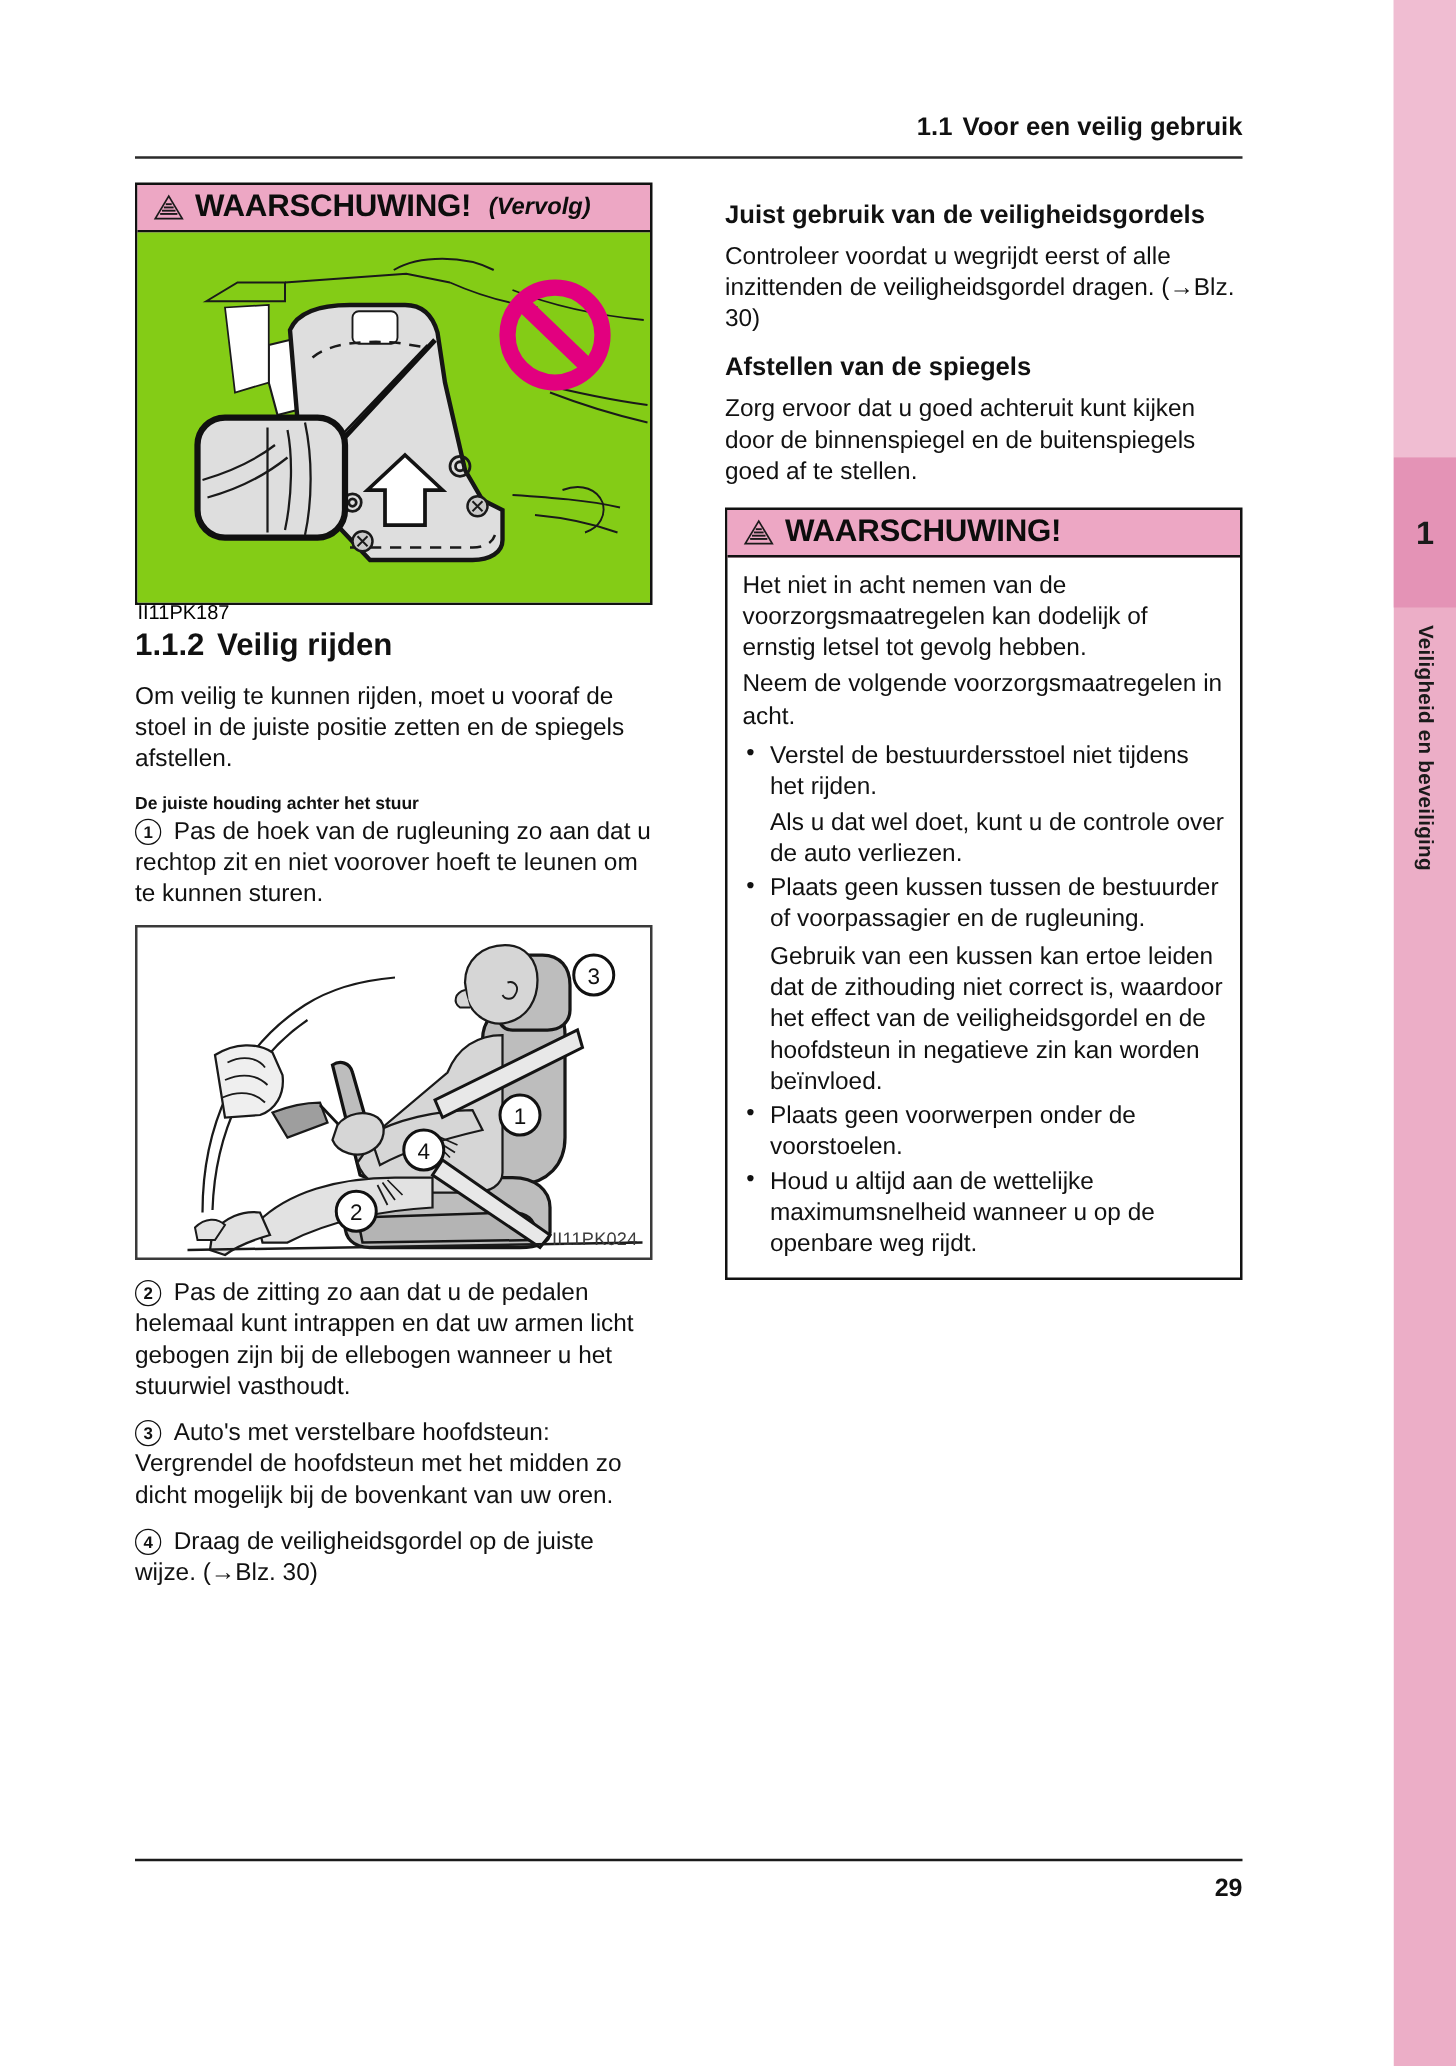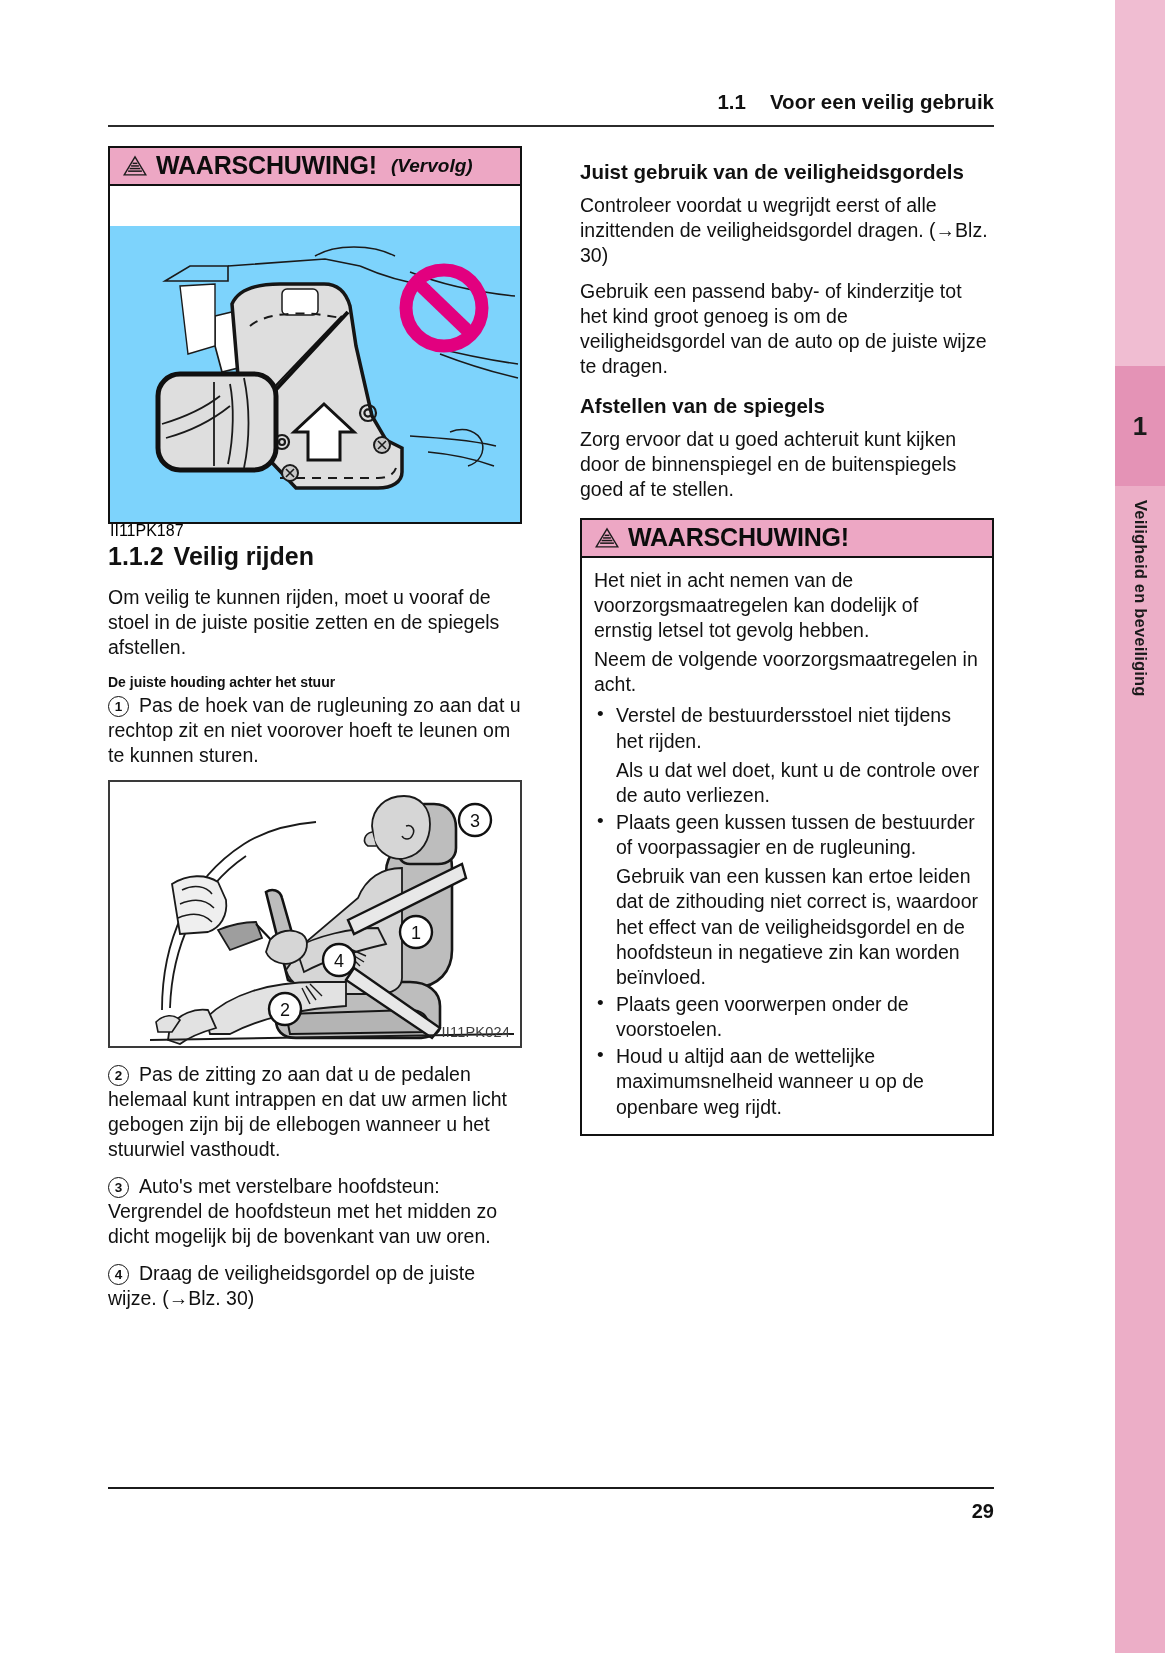--- a/index.html
+++ b/index.html
@@ -77,21 +77,21 @@
   .running-head {
     position: absolute;
     top: 90px;
     left: 108px;
     width: 886px;
     text-align: right;
     font-size: 20.5px;
     font-weight: bold;
     color: #111;
   }
-  .running-head .num { margin-right: 24px; }
+  .running-head .num { margin-right: 8px; }
   .head-rule {
     position: absolute;
     top: 125px;
     left: 108px;
     width: 886px;
     height: 2px;
     background: #2b2b2b;
   }
 
   
@@ -284,21 +284,21 @@
             <rect x="7.6" y="13.8" width="10.8" height="1.5"></rect>
             <rect x="6.1" y="16.4" width="13.8" height="1.5"></rect>
             <rect x="10.6" y="8.6" width="4.8" height="1.5"></rect>
           </g>
         </svg>
         <span class="warnbox-title">WAARSCHUWING!</span>
         <span class="warnbox-cont">(Vervolg)</span>
       </div>
       <div style="padding:0;">
 
-        <div style="position:relative;height:296px;background:#7dd3fc;margin-top:40px;">
+        <div style="position:relative;height:296px;background:#84cc16;">
           <svg viewBox="0 0 410 296" style="width:100%;height:100%;display:block;">
             <g stroke="#1a1a1a" fill="none" stroke-width="1.5">
 
               <path d="M55 55 L80 40 L118 40 L118 55 L95 55 Z" stroke-width="1.6"></path>
               <path d="M118 40 L215 33 L250 40"></path>
               <path d="M205 30 C225 18 262 18 285 30" stroke-width="1.6"></path>
               <path d="M250 40 C268 48 290 56 320 60"></path>
               <path d="M300 46 C330 58 365 66 405 70"></path>
               <path d="M318 120 C350 128 378 134 408 138"></path>
               <path d="M330 128 C356 138 382 146 408 152"></path>
@@ -440,21 +440,20 @@
     <p class="numstep"><span class="circnum">3</span><span>Auto's met verstelbare hoofdsteun: Vergrendel de hoofdsteun met het midden zo dicht mogelijk bij de bovenkant van uw oren.</span></p>
 
     <p class="numstep"><span class="circnum">4</span><span>Draag de veiligheidsgordel op de juiste wijze. (→Blz. 30)</span></p>
 
   </div>
 
   <div class="col-right">
 
     <h3 class="sub" style="margin-top:16px;font-size:20.5px;">Juist gebruik van de veiligheidsgordels</h3>
     <p class="body" style="margin-top:8px;">Controleer voordat u wegrijdt eerst of alle inzittenden de veiligheidsgordel dragen. (→Blz. 30)</p>
-    <p class="body">Gebruik een passend baby- of kinderzitje tot het kind groot genoeg is om de veiligheidsgordel van de auto op de juiste wijze te dragen.</p>
 
     <h3 class="sub" style="font-size:20.5px;">Afstellen van de spiegels</h3>
     <p class="body" style="margin-top:8px;margin-bottom:16px;">Zorg ervoor dat u goed achteruit kunt kijken door de binnenspiegel en de buitenspiegels goed af te stellen.</p>
 
     <div class="warnbox">
       <div class="warnbox-head">
         <svg class="warn-icon" viewBox="0 0 26 23">
           <path d="M13 1.5 L25 21.5 L1 21.5 Z" fill="#1a1a1a"></path>
           <path d="M13 4.2 L22.6 20.2 L3.4 20.2 Z" fill="#eda7c4"></path>
           <g fill="#1a1a1a">

